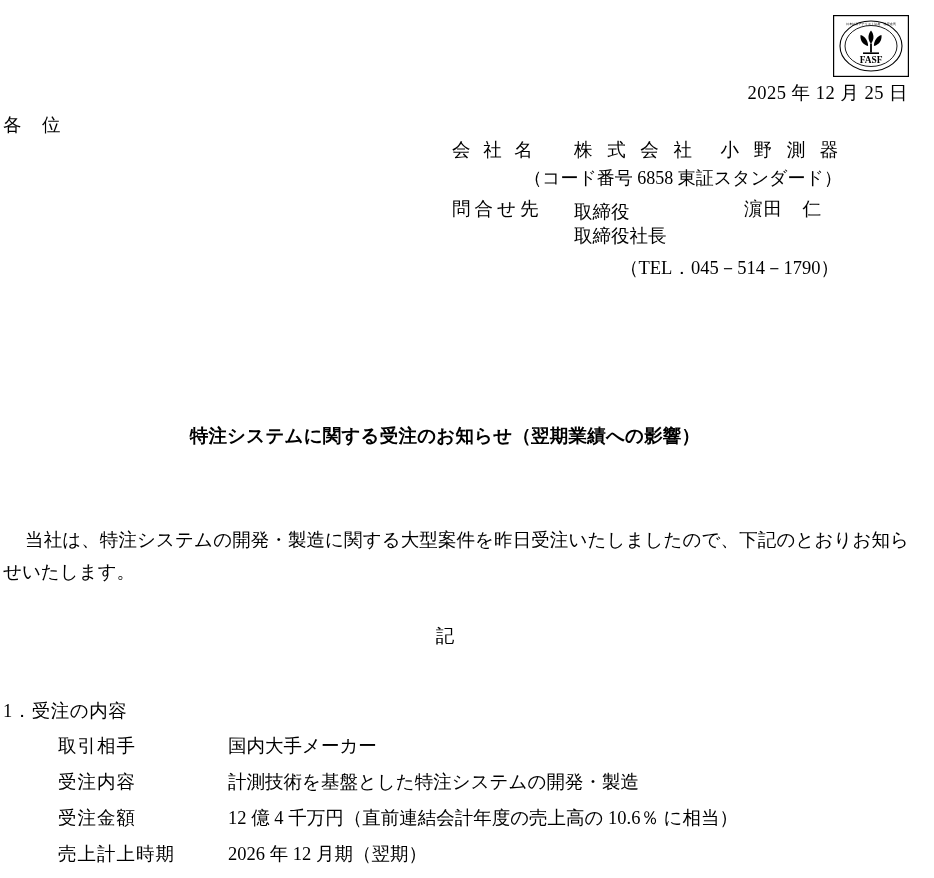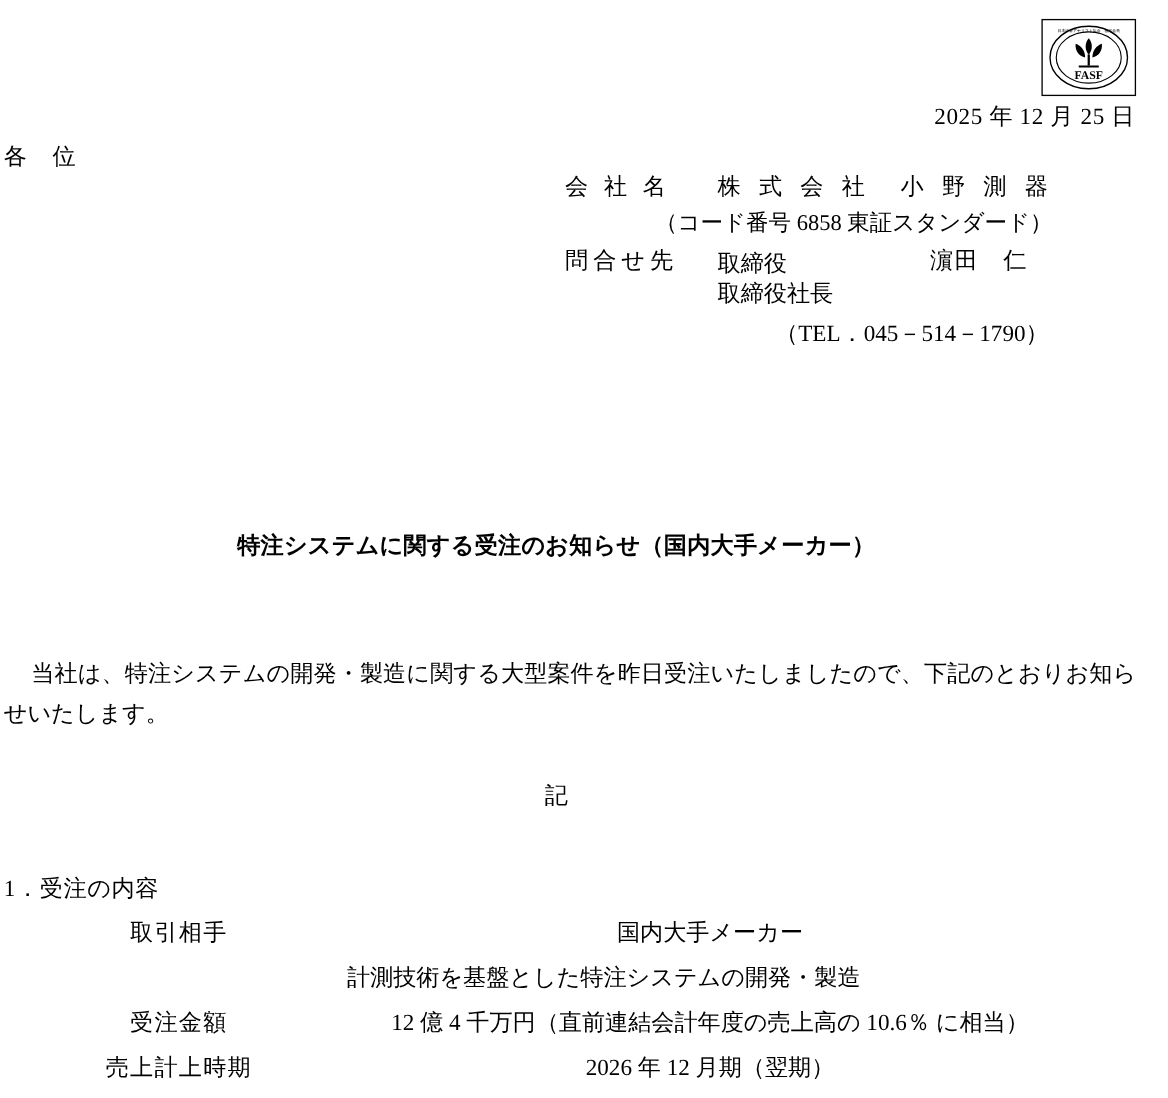--- a/index.html
+++ b/index.html
@@ -165,21 +165,20 @@
     position: absolute;
     left: 58px;
     top: 733px;
     width: 850px;
     font-size: 18.5px;
   }
   .detail-row {
     display: flex;
     align-items: flex-start;
     margin-bottom: 11px;
-    text-align: center;
   }
   .detail-label {
     width: 170px;
     flex: 0 0 170px;
     letter-spacing: 1px;
     white-space: nowrap;
   }
   .detail-value {
     flex: 1 1 auto;
     white-space: nowrap;
@@ -232,36 +231,37 @@
       <div class="contact-titles">
         <div>取締役</div>
         <div>取締役社長</div>
       </div>
       <div class="contact-name">濵田　仁</div>
     </div>
 
     <div class="tel-row">（TEL．045－514－1790）</div>
   </div>
 
-  <div class="doc-title">特注システムに関する受注のお知らせ（国内大手メーカー）</div>
+  <div class="doc-title">特注システムに関する受注のお知らせ（翌期業績への影響）</div>
 
   <div class="body-para">
     <span class="indent"></span><span>当社は、特注システムの開発・製造に関する大型案件を昨日受注いたしましたので、下記のとおりお知らせいたします。</span>
   </div>
 
   <div class="ki-mark">記</div>
 
   <div class="section-head">1．受注の内容</div>
 
   <div class="detail-list">
     <div class="detail-row">
       <div class="detail-label">取引相手</div>
       <div class="detail-value">国内大手メーカー</div>
     </div>
     <div class="detail-row">
+      <div class="detail-label">受注内容</div>
       <div class="detail-value">計測技術を基盤とした特注システムの開発・製造</div>
     </div>
     <div class="detail-row">
       <div class="detail-label">受注金額</div>
       <div class="detail-value">12 億 4 千万円（直前連結会計年度の売上高の 10.6％ に相当）</div>
     </div>
     <div class="detail-row">
       <div class="detail-label">売上計上時期</div>
       <div class="detail-value">2026 年 12 月期（翌期）</div>
     </div>

